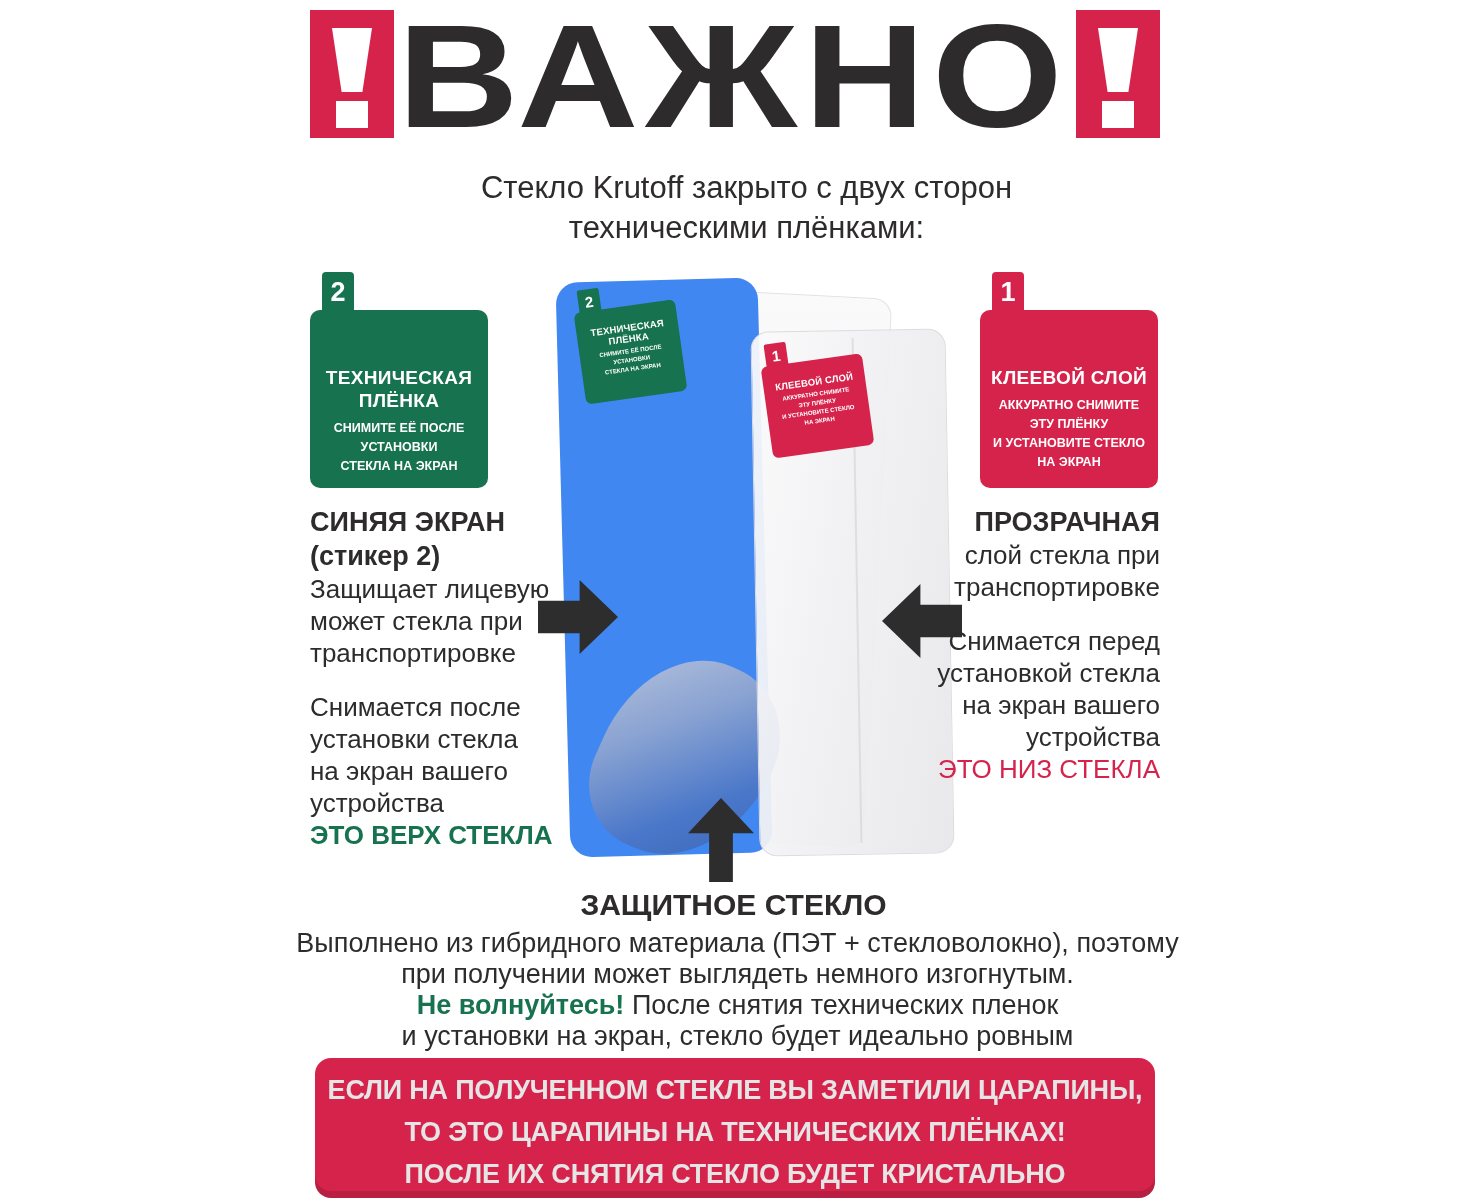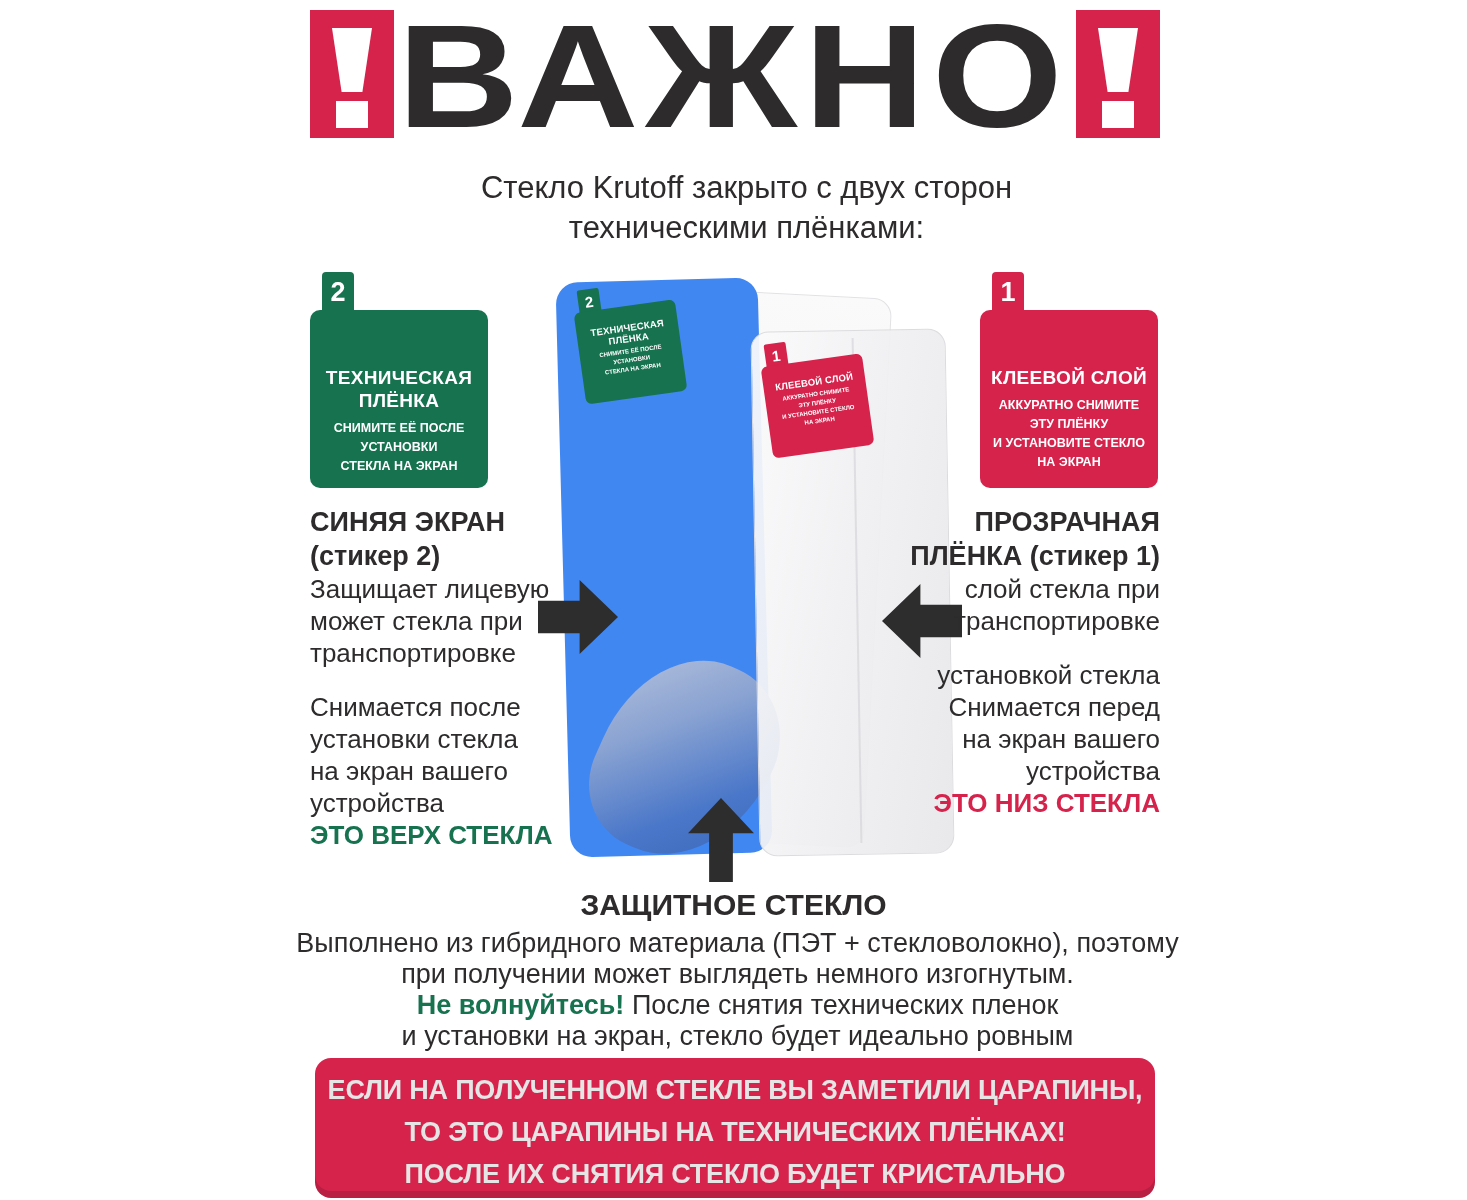--- a/index.html
+++ b/index.html
@@ -76,21 +76,21 @@
   .arrow-up-dir{left:688px;top:790px;width:66px;height:84px;
     clip-path:polygon(50% 0,100% 42%,68% 42%,68% 100%,32% 100%,32% 42%,0 42%);}
 
   
   .side-text{position:absolute;top:497px;font-size:26px;line-height:32px;color:var(--ink);}
   .side-text .block-title{font-size:27px;font-weight:bold;line-height:34px;}
   .side-text .para2{margin-top:22px;}
   .side-left{left:310px;width:245px;text-align:left;}
   .side-right{right:307px;width:250px;text-align:right;}
   .hl-green{color:var(--green);font-weight:bold;}
-  .hl-red{color:var(--red);font-weight:bold;}
+  .hl-red{color:var(--red);font-weight:normal;}
 
   
   .glass-title{position:absolute;top:880px;left:0;width:100%;text-align:center;
     font-size:30px;font-weight:bold;color:var(--ink);}
   .glass-para{position:absolute;top:920px;left:0;width:100%;text-align:center;
     font-size:27px;line-height:31px;color:var(--ink);padding-left:8px;}
 
   
   .banner{position:absolute;left:315px;top:1050px;width:840px;height:133px;
     background:var(--red);border-radius:16px;box-shadow:0 7px 0 var(--red-dark);
@@ -198,29 +198,28 @@
       <div>установки стекла</div>
       <div>на экран вашего</div>
       <div>устройства</div>
     </div>
     <div class="hl-green">ЭТО ВЕРХ СТЕКЛА</div>
   </div>
 
   <div class="side-text side-right">
     <div class="block-title">
       <div>ПРОЗРАЧНАЯ</div>
-      <div>ПЛЁНКА (стикер 1)</div>
     </div>
     <div>
       <div>слой стекла при</div>
       <div>транспортировке</div>
     </div>
     <div class="para2">
+      <div>Снимается перед</div>
       <div>установкой стекла</div>
-      <div>Снимается перед</div>
       <div>на экран вашего</div>
       <div>устройства</div>
     </div>
     <div class="hl-red">ЭТО НИЗ СТЕКЛА</div>
   </div>
 
   <div class="glass-title">ЗАЩИТНОЕ СТЕКЛО</div>
   <div class="glass-para">
     <div>Выполнено из гибридного материала (ПЭТ + стекловолокно), поэтому</div>
     <div>при получении может выглядеть немного изгогнутым.</div>

